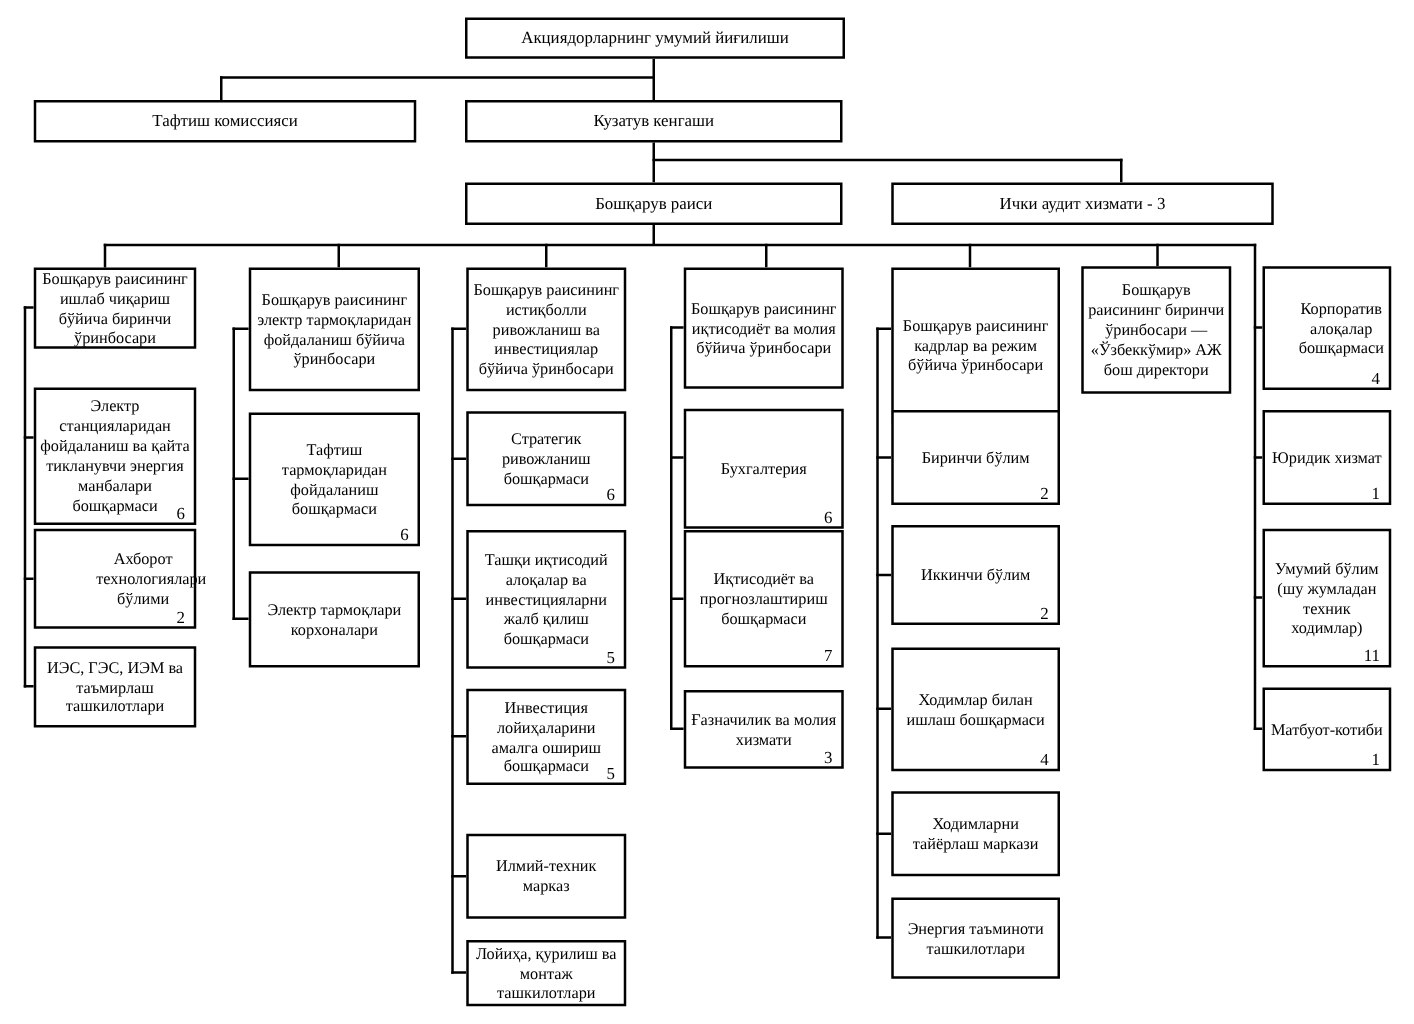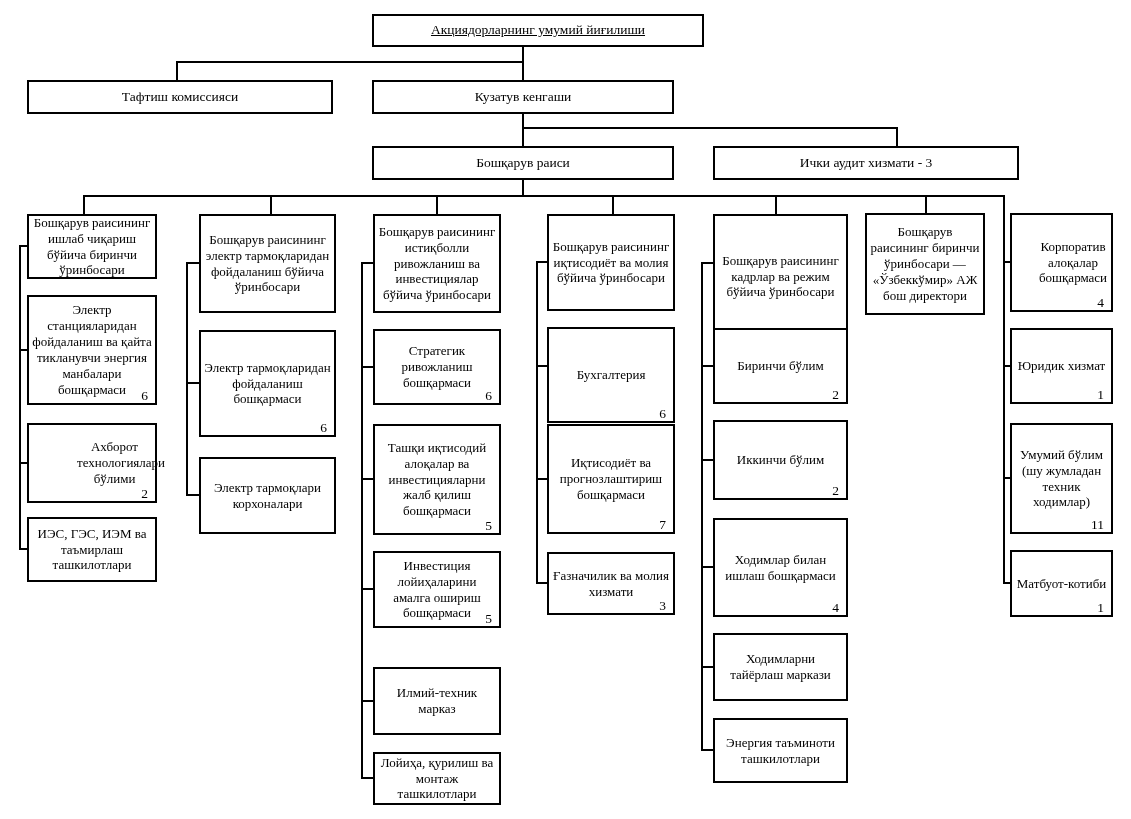--- a/index.html
+++ b/index.html
@@ -87,56 +87,56 @@
   <div class="line" style="left:701px;top:566px;width:12px;height:2px;"></div>
   <div class="line" style="left:701px;top:666px;width:12px;height:2px;"></div>
   <div class="line" style="left:701px;top:749px;width:12px;height:2px;"></div>
 
   <div class="line" style="left:1003px;top:195px;width:2px;height:389px;"></div>
   <div class="line" style="left:1003px;top:261px;width:7px;height:2px;"></div>
   <div class="line" style="left:1003px;top:365px;width:7px;height:2px;"></div>
   <div class="line" style="left:1003px;top:477px;width:7px;height:2px;"></div>
   <div class="line" style="left:1003px;top:582px;width:7px;height:2px;"></div>
 
-  <div class="box big" style="left:372px;top:14px;width:332px;height:33px;text-decoration:underline;">
+  <div class="box big" style="left:372px;top:14px;width:304px;height:33px;">
     <span class="label">Акциядорларнинг умумий йиғилиши</span>
   </div>
   <div class="box big" style="left:27px;top:80px;width:306px;height:34px;">
     <span class="label">Тафтиш комиссияси</span>
   </div>
   <div class="box big" style="left:372px;top:80px;width:302px;height:34px;">
     <span class="label">Кузатув кенгаши</span>
   </div>
   <div class="box big" style="left:372px;top:146px;width:302px;height:34px;">
     <span class="label">Бошқарув раиси</span>
   </div>
   <div class="box big" style="left:713px;top:146px;width:306px;height:34px;">
     <span class="label">Ички аудит хизмати - 3</span>
   </div>
 
   <div class="box" style="left:27px;top:214px;width:130px;height:65px;">
     <span class="label">Бошқарув раисининг ишлаб чиқариш бўйича биринчи ўринбосари</span>
   </div>
-  <div class="box" style="left:27px;top:295px;width:130px;height:110px;">
+  <div class="box" style="left:27px;top:310px;width:130px;height:110px;">
     <span class="label">Электр станцияларидан фойдаланиш ва қайта тикланувчи энергия манбалари бошқармаси</span>
     <span class="count">6</span>
   </div>
   <div class="box" style="left:27px;top:423px;width:130px;height:80px;padding-left:48px;">
     <span class="label">Ахборот технологиялари бўлими</span>
     <span class="count">2</span>
   </div>
   <div class="box" style="left:27px;top:517px;width:130px;height:65px;">
     <span class="label">ИЭС, ГЭС, ИЭМ ва таъмирлаш ташкилотлари</span>
   </div>
 
   <div class="box" style="left:199px;top:214px;width:137px;height:99px;">
     <span class="label">Бошқарув раисининг электр тармоқларидан фойдаланиш бўйича ўринбосари</span>
   </div>
   <div class="box" style="left:199px;top:330px;width:137px;height:107px;">
-    <span class="label">Электр тармоқларидан фойдаланиш бошқармаси</span>
+    <span class="label">Тафтиш тармоқларидан фойдаланиш бошқармаси</span>
     <span class="count">6</span>
   </div>
   <div class="box" style="left:199px;top:457px;width:137px;height:77px;">
     <span class="label">Электр тармоқлари корхоналари</span>
   </div>
 
   <div class="box" style="left:373px;top:214px;width:128px;height:99px;">
     <span class="label">Бошқарув раисининг истиқболли ривожланиш ва инвестициялар бўйича ўринбосари</span>
   </div>
   <div class="box" style="left:373px;top:329px;width:128px;height:76px;">

